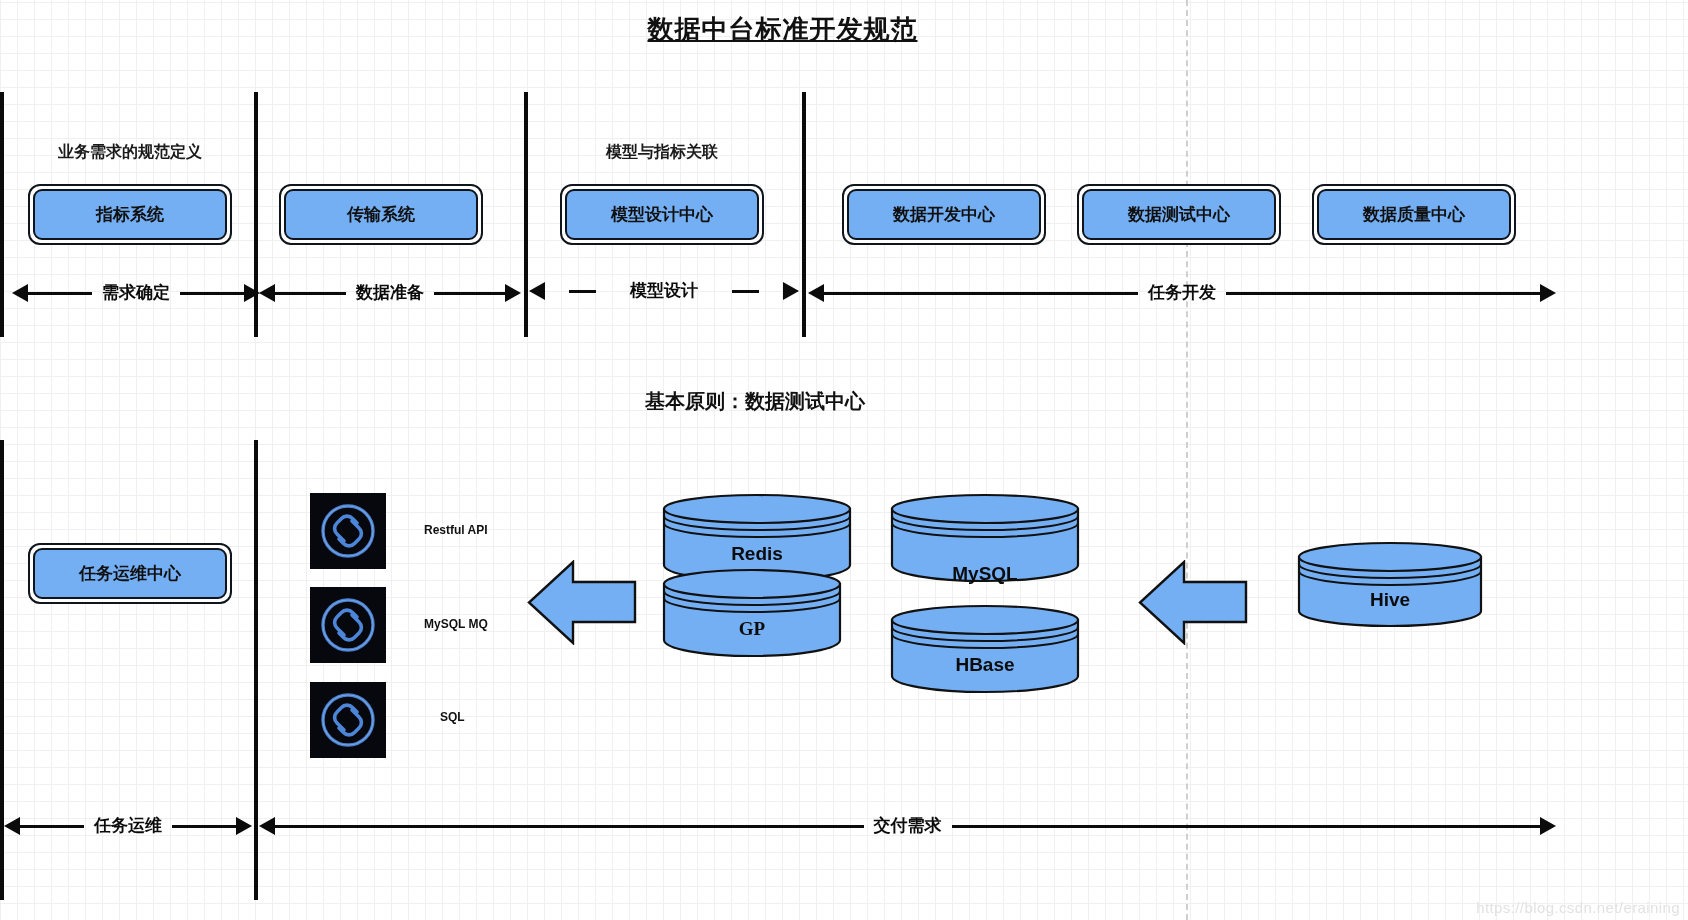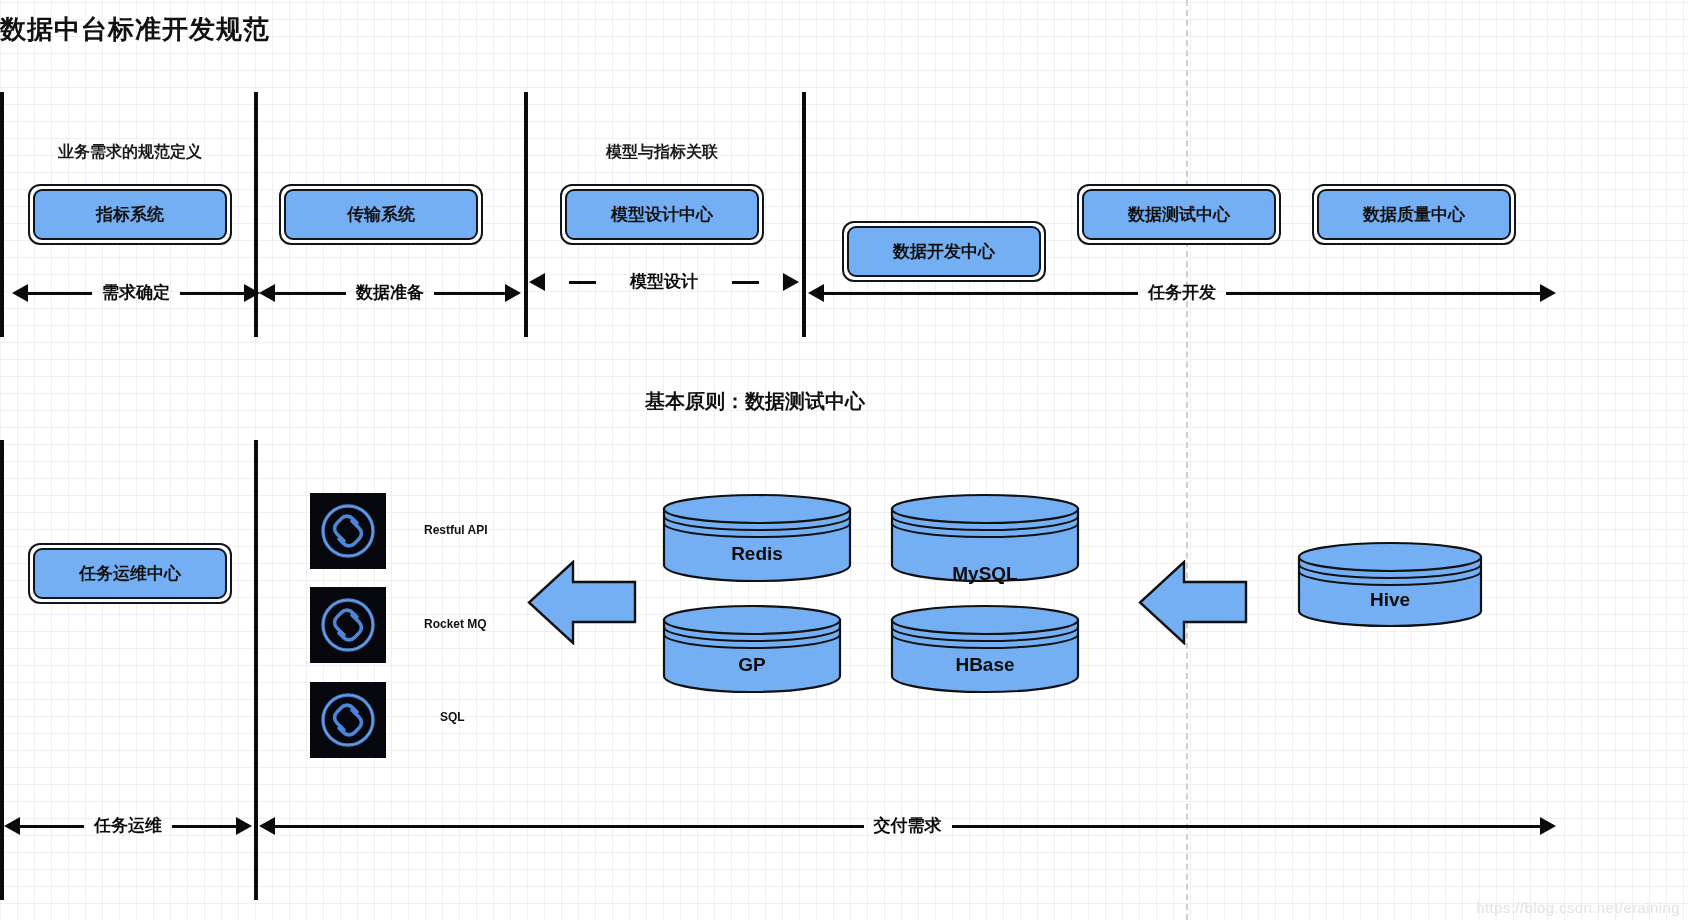--- a/index.html
+++ b/index.html
@@ -23,24 +23,26 @@
       linear-gradient(to bottom, #e3e3e3 1px, transparent 1px);
     background-size: 17px 17px, 17px 17px, 85px 85px, 85px 85px;
     background-position: 0 2px, 0 2px, 0 2px, 0 2px;
   }
 
   
   .page-title {
     position: absolute;
     left: 0; top: 12px;
     width: 1565px;
+    text-align: center;
     font-size: 26px;
     font-weight: bold;
     color: #111111;
     letter-spacing: 1px;
+    text-decoration: underline;
   }
 
   
   .caption {
     position: absolute;
     font-size: 16px;
     font-weight: bold;
     color: #1a1a1a;
     white-space: nowrap;
     text-align: center;
@@ -193,21 +195,21 @@
 
   <div class="node" style="left:28px; top:184px; width:204px; height:61px;">
     <div class="node-inner">指标系统</div>
   </div>
   <div class="node" style="left:279px; top:184px; width:204px; height:61px;">
     <div class="node-inner">传输系统</div>
   </div>
   <div class="node" style="left:560px; top:184px; width:204px; height:61px;">
     <div class="node-inner">模型设计中心</div>
   </div>
-  <div class="node" style="left:842px; top:184px; width:204px; height:61px;margin-top:37px;">
+  <div class="node" style="left:842px; top:184px; width:204px; height:61px;">
     <div class="node-inner">数据开发中心</div>
   </div>
   <div class="node" style="left:1077px; top:184px; width:204px; height:61px;">
     <div class="node-inner">数据测试中心</div>
   </div>
   <div class="node" style="left:1312px; top:184px; width:204px; height:61px;">
     <div class="node-inner">数据质量中心</div>
   </div>
 
   <div class="dblarrow" style="left:4px; top:282px; width:248px;padding-left:8px;">
@@ -217,21 +219,21 @@
     <div class="shaft"></div>
     <div class="head-r"></div>
   </div>
   <div class="dblarrow" style="left:259px; top:282px; width:262px;">
     <div class="head-l"></div>
     <div class="shaft"></div>
     <div class="lbl">数据准备</div>
     <div class="shaft"></div>
     <div class="head-r"></div>
   </div>
-  <div class="dblarrow" style="left:529px; top:271px; width:270px;gap:24px;">
+  <div class="dblarrow" style="left:529px; top:280px; width:270px;gap:24px;">
     <div class="head-l"></div>
     <div class="shaft"></div>
     <div class="lbl">模型设计</div>
     <div class="shaft"></div>
     <div class="head-r"></div>
   </div>
   <div class="dblarrow" style="left:808px; top:282px; width:748px;">
     <div class="head-l"></div>
     <div class="shaft"></div>
     <div class="lbl">任务开发</div>
@@ -263,21 +265,21 @@
   <div class="linkicon" style="left:310px; top:587px;">
     <svg width="64" height="64" viewBox="0 0 64 64" aria-hidden="true">
       <circle cx="32" cy="32" r="25" fill="none" stroke="#4d86d8" stroke-width="3.4" opacity="0.95"></circle>
       <circle cx="32" cy="32" r="25" fill="none" stroke="#86b4ee" stroke-width="1.2" opacity="0.7"></circle>
       <g fill="none" stroke="#4d86d8" stroke-width="3.6" stroke-linecap="round">
         <path d="M36 22 L43 29 A7.5 7.5 0 0 1 43 40 L38.5 44.5 A7.5 7.5 0 0 1 27.5 44.5 L23 40"></path>
         <path d="M28 42 L21 35 A7.5 7.5 0 0 1 21 24 L25.5 19.5 A7.5 7.5 0 0 1 36.5 19.5 L41 24"></path>
       </g>
     </svg>
   </div>
-  <div class="icon-label" style="left:424px; top:617px;">Rocket MQ</div>
+  <div class="icon-label" style="left:424px; top:617px;">MySQL MQ</div>
 
   <div class="linkicon" style="left:310px; top:682px;">
     <svg width="64" height="64" viewBox="0 0 64 64" aria-hidden="true">
       <circle cx="32" cy="32" r="25" fill="none" stroke="#4d86d8" stroke-width="3.4" opacity="0.95"></circle>
       <circle cx="32" cy="32" r="25" fill="none" stroke="#86b4ee" stroke-width="1.2" opacity="0.7"></circle>
       <g fill="none" stroke="#4d86d8" stroke-width="3.6" stroke-linecap="round">
         <path d="M36 22 L43 29 A7.5 7.5 0 0 1 43 40 L38.5 44.5 A7.5 7.5 0 0 1 27.5 44.5 L23 40"></path>
         <path d="M28 42 L21 35 A7.5 7.5 0 0 1 21 24 L25.5 19.5 A7.5 7.5 0 0 1 36.5 19.5 L41 24"></path>
       </g>
     </svg>
@@ -309,21 +311,21 @@
   <div class="cyl" style="left:890px; top:493px; width:190px; height:88px;">
     <svg width="190" height="88" viewBox="0 0 190 88">
       <path d="M2 16 L2 72 A93 16 0 0 0 188 72 L188 16 Z" fill="#74aff4" stroke="#111111" stroke-width="2.2"></path>
       <ellipse cx="95" cy="16" rx="93" ry="14" fill="#74aff4" stroke="#111111" stroke-width="2.2"></ellipse>
       <path d="M2 23 A93 14 0 0 0 188 23" fill="none" stroke="#111111" stroke-width="2"></path>
       <path d="M2 30 A93 14 0 0 0 188 30" fill="none" stroke="#111111" stroke-width="2"></path>
     </svg>
     <div class="cyl-text" style="top:50px;margin-top:20px;">MySQL</div>
   </div>
 
-  <div class="cyl" style="left:662px; top:604px; width:180px; height:88px;">
+  <div class="cyl" style="left:662px; top:568px; width:180px; height:88px;font-family:Liberation Serif, serif;">
     <svg width="180" height="88" viewBox="0 0 180 88">
       <path d="M2 16 L2 72 A88 16 0 0 0 178 72 L178 16 Z" fill="#74aff4" stroke="#111111" stroke-width="2.2"></path>
       <ellipse cx="90" cy="16" rx="88" ry="14" fill="#74aff4" stroke="#111111" stroke-width="2.2"></ellipse>
       <path d="M2 23 A88 14 0 0 0 178 23" fill="none" stroke="#111111" stroke-width="2"></path>
       <path d="M2 30 A88 14 0 0 0 178 30" fill="none" stroke="#111111" stroke-width="2"></path>
     </svg>
     <div class="cyl-text" style="top:50px;">GP</div>
   </div>
 
   <div class="cyl" style="left:890px; top:604px; width:190px; height:88px;">

